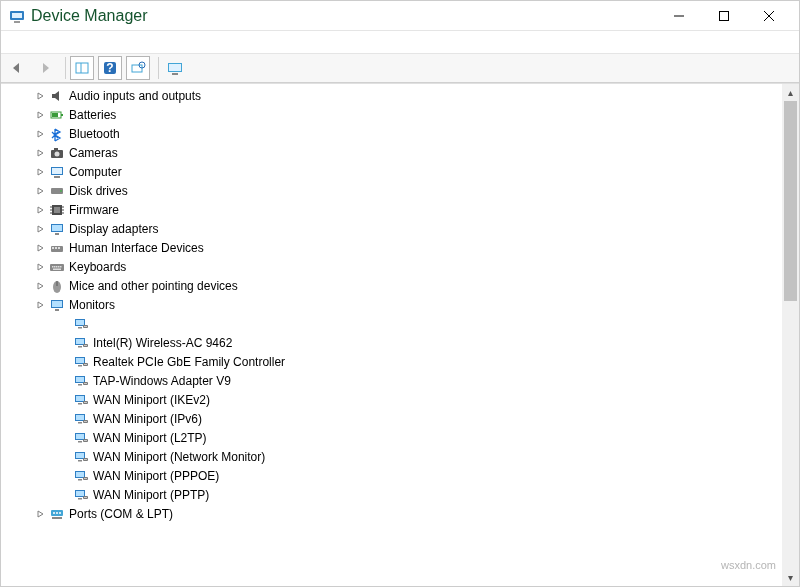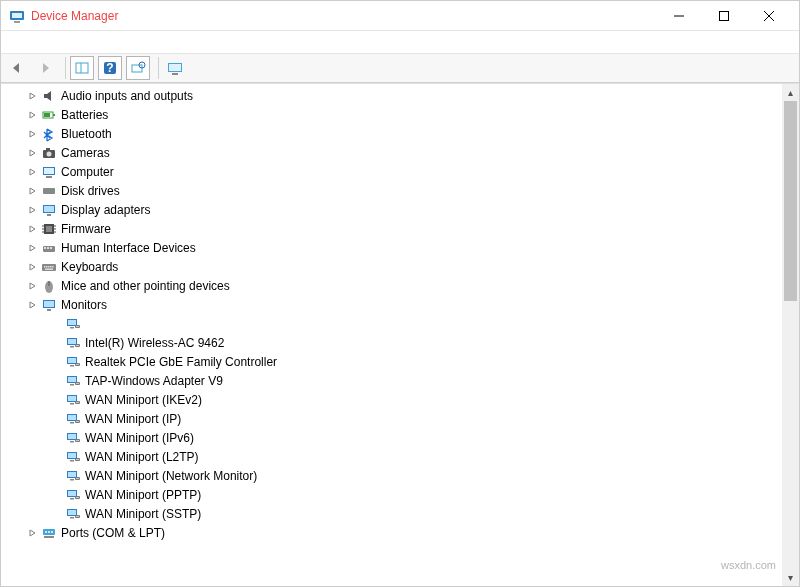--- a/index.html
+++ b/index.html
@@ -1,29 +1,29 @@
 <!DOCTYPE html>
 <html><head>
   <meta charset="utf-8">
   <style>
     * { margin: 0; padding: 0; box-sizing: border-box; font-family: "Segoe UI", Tahoma, sans-serif; font-size: 12px; }
     body { width: 800px; height: 587px; background: #fff; border: 1px solid #ccc; display: flex; flex-direction: column; overflow: hidden; }
     .titlebar { height: 30px; display: flex; align-items: center; padding: 0 8px; border-bottom: 1px solid #e5e5e5; }
     .titlebar .app-icon { width: 16px; height: 16px; margin-right: 6px; }
-    .titlebar .title { flex: 1; font-size: 12px; color: #ef4444; }
+    .titlebar .title { flex: 1; font-size: 16px; color: #14532d; }
     .titlebar .win-controls { display: flex; gap: 0; }
     .titlebar .win-btn { width: 45px; height: 30px; display: flex; align-items: center; justify-content: center; background: transparent; border: none; }
     .menubar { height: 22px; display: flex; align-items: center; padding: 0 4px; }
     .menubar .menu-item { padding: 2px 8px; color: #ec4899; margin-top: 43px; }
     .toolbar { height: 30px; display: flex; align-items: center; padding: 2px 4px; border-top: 1px solid #e5e5e5; border-bottom: 1px solid #d0d0d0; background: #f7f7f7; }
     .toolbar .tb-btn { width: 24px; height: 24px; display: flex; align-items: center; justify-content: center; margin-right: 4px; border: 1px solid transparent; }
     .toolbar .tb-btn.boxed { border: 1px solid #b5b5b5; background: #fff; }
     .toolbar .sep { width: 1px; height: 22px; background: #d0d0d0; margin: 0 4px; }
     .content { flex: 1; display: flex; overflow: hidden; border-top: 1px solid #e0e0e0; }
-    .tree { flex: 1; overflow-y: auto; padding: 2px 0 2px 4px; }
+    .tree { flex: 1; overflow-y: auto; padding: 2px 0 2px 12px; }
     .tree-row { display: flex; align-items: center; height: 19px; white-space: nowrap; position: relative; }
     .tree-row .expander { width: 14px; height: 14px; display: inline-flex; align-items: center; justify-content: center; color: #666; font-size: 10px; margin-right: 2px; }
     .tree-row .node-icon { width: 16px; height: 16px; display: inline-flex; align-items: center; justify-content: center; margin-right: 4px; }
     .tree-row .label { color: #000; }
     .depth-1 { padding-left: 20px; }
     .depth-2 { padding-left: 44px; }
     .highlight-box { border: 2px solid #c80000; position: absolute; pointer-events: none; }
     .scrollbar { width: 17px; background: #f0f0f0; display: flex; flex-direction: column; }
     .scrollbar .arrow { height: 17px; display: flex; align-items: center; justify-content: center; color: #555; font-size: 10px; }
     .scrollbar .track { flex: 1; position: relative; }
@@ -198,55 +198,55 @@
         <span class="label">Disk drives</span>
       </div>
       <div class="tree-row depth-1">
         <span class="expander">
           <svg width="10" height="10">
             <path d="M3 2 L8 5 L3 8 Z" fill="none" stroke="#808080"></path>
           </svg>
         </span>
         <span class="node-icon">
           <svg width="16" height="16">
-            <rect x="2" y="3" width="12" height="8" fill="#2f7fc4"></rect>
-            <rect x="3" y="4" width="10" height="6" fill="#b3e0ff"></rect>
-            <rect x="6" y="12" width="4" height="2" fill="#888"></rect>
-          </svg>
-        </span>
-        <span class="label">Display adapters</span>
-      </div>
-      <div class="tree-row depth-1">
-        <span class="expander">
-          <svg width="10" height="10">
-            <path d="M3 2 L8 5 L3 8 Z" fill="none" stroke="#808080"></path>
-          </svg>
-        </span>
-        <span class="node-icon">
-          <svg width="16" height="16">
             <rect x="3" y="3" width="10" height="10" fill="#4a4a4a"></rect>
             <rect x="5" y="5" width="6" height="6" fill="#888"></rect>
             <line x1="3" y1="5" x2="1" y2="5" stroke="#4a4a4a"></line>
             <line x1="3" y1="8" x2="1" y2="8" stroke="#4a4a4a"></line>
             <line x1="3" y1="11" x2="1" y2="11" stroke="#4a4a4a"></line>
             <line x1="13" y1="5" x2="15" y2="5" stroke="#4a4a4a"></line>
             <line x1="13" y1="8" x2="15" y2="8" stroke="#4a4a4a"></line>
             <line x1="13" y1="11" x2="15" y2="11" stroke="#4a4a4a"></line>
           </svg>
         </span>
         <span class="label">Firmware</span>
       </div>
       <div class="tree-row depth-1">
         <span class="expander">
           <svg width="10" height="10">
             <path d="M3 2 L8 5 L3 8 Z" fill="none" stroke="#808080"></path>
           </svg>
         </span>
         <span class="node-icon">
           <svg width="16" height="16">
+            <rect x="2" y="3" width="12" height="8" fill="#2f7fc4"></rect>
+            <rect x="3" y="4" width="10" height="6" fill="#b3e0ff"></rect>
+            <rect x="6" y="12" width="4" height="2" fill="#888"></rect>
+          </svg>
+        </span>
+        <span class="label">Display adapters</span>
+      </div>
+      <div class="tree-row depth-1">
+        <span class="expander">
+          <svg width="10" height="10">
+            <path d="M3 2 L8 5 L3 8 Z" fill="none" stroke="#808080"></path>
+          </svg>
+        </span>
+        <span class="node-icon">
+          <svg width="16" height="16">
             <rect x="2" y="6" width="12" height="6" rx="1" fill="#888"></rect>
             <rect x="3" y="7" width="2" height="2" fill="#ddd"></rect>
             <rect x="6" y="7" width="2" height="2" fill="#ddd"></rect>
             <rect x="9" y="7" width="2" height="2" fill="#ddd"></rect>
           </svg>
         </span>
         <span class="label">Human Interface Devices</span>
       </div>
       <div class="tree-row depth-1">
         <span class="expander">
@@ -364,33 +364,20 @@
         <span class="expander"></span>
         <span class="node-icon">
           <svg width="16" height="16">
             <rect x="2" y="3" width="10" height="7" fill="#2f7fc4"></rect>
             <rect x="3" y="4" width="8" height="5" fill="#b3e0ff"></rect>
             <rect x="5" y="11" width="4" height="1.5" fill="#888"></rect>
             <rect x="10" y="9" width="5" height="3" rx="1" fill="#7a7a7a"></rect>
             <line x1="11" y1="10.5" x2="14" y2="10.5" stroke="#fff" stroke-width="0.6"></line>
           </svg>
         </span>
-        <span class="label">WAN Miniport (IP)</span>
-      </div>
-      <div class="tree-row depth-2">
-        <span class="expander"></span>
-        <span class="node-icon">
-          <svg width="16" height="16">
-            <rect x="2" y="3" width="10" height="7" fill="#2f7fc4"></rect>
-            <rect x="3" y="4" width="8" height="5" fill="#b3e0ff"></rect>
-            <rect x="5" y="11" width="4" height="1.5" fill="#888"></rect>
-            <rect x="10" y="9" width="5" height="3" rx="1" fill="#7a7a7a"></rect>
-            <line x1="11" y1="10.5" x2="14" y2="10.5" stroke="#fff" stroke-width="0.6"></line>
-          </svg>
-        </span>
         <span class="label">WAN Miniport (IPv6)</span>
       </div>
       <div class="tree-row depth-2">
         <span class="expander"></span>
         <span class="node-icon">
           <svg width="16" height="16">
             <rect x="2" y="3" width="10" height="7" fill="#2f7fc4"></rect>
             <rect x="3" y="4" width="8" height="5" fill="#b3e0ff"></rect>
             <rect x="5" y="11" width="4" height="1.5" fill="#888"></rect>
             <rect x="10" y="9" width="5" height="3" rx="1" fill="#7a7a7a"></rect>
@@ -416,34 +403,34 @@
         <span class="expander"></span>
         <span class="node-icon">
           <svg width="16" height="16">
             <rect x="2" y="3" width="10" height="7" fill="#2f7fc4"></rect>
             <rect x="3" y="4" width="8" height="5" fill="#b3e0ff"></rect>
             <rect x="5" y="11" width="4" height="1.5" fill="#888"></rect>
             <rect x="10" y="9" width="5" height="3" rx="1" fill="#7a7a7a"></rect>
             <line x1="11" y1="10.5" x2="14" y2="10.5" stroke="#fff" stroke-width="0.6"></line>
           </svg>
         </span>
+        <span class="label">WAN Miniport (PPPOE)</span>
+      </div>
+      <div class="tree-row depth-2">
+        <span class="expander"></span>
+        <span class="node-icon">
+          <svg width="16" height="16">
+            <rect x="2" y="3" width="10" height="7" fill="#2f7fc4"></rect>
+            <rect x="3" y="4" width="8" height="5" fill="#b3e0ff"></rect>
+            <rect x="5" y="11" width="4" height="1.5" fill="#888"></rect>
+            <rect x="10" y="9" width="5" height="3" rx="1" fill="#7a7a7a"></rect>
+            <line x1="11" y1="10.5" x2="14" y2="10.5" stroke="#fff" stroke-width="0.6"></line>
+          </svg>
+        </span>
         <span class="label">WAN Miniport (PPTP)</span>
-      </div>
-      <div class="tree-row depth-2">
-        <span class="expander"></span>
-        <span class="node-icon">
-          <svg width="16" height="16">
-            <rect x="2" y="3" width="10" height="7" fill="#2f7fc4"></rect>
-            <rect x="3" y="4" width="8" height="5" fill="#b3e0ff"></rect>
-            <rect x="5" y="11" width="4" height="1.5" fill="#888"></rect>
-            <rect x="10" y="9" width="5" height="3" rx="1" fill="#7a7a7a"></rect>
-            <line x1="11" y1="10.5" x2="14" y2="10.5" stroke="#fff" stroke-width="0.6"></line>
-          </svg>
-        </span>
-        <span class="label">WAN Miniport (SSTP)</span>
       </div>
       <div class="tree-row depth-1">
         <span class="expander">
           <svg width="10" height="10">
             <path d="M3 2 L8 5 L3 8 Z" fill="none" stroke="#808080"></path>
           </svg>
         </span>
         <span class="node-icon">
           <svg width="16" height="16">
             <rect x="2" y="4" width="12" height="6" rx="1" fill="#42a5d6"></rect>

